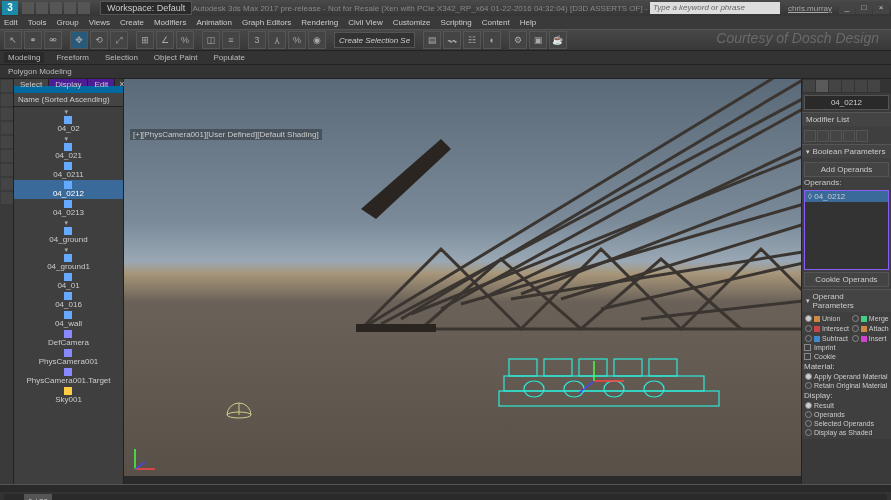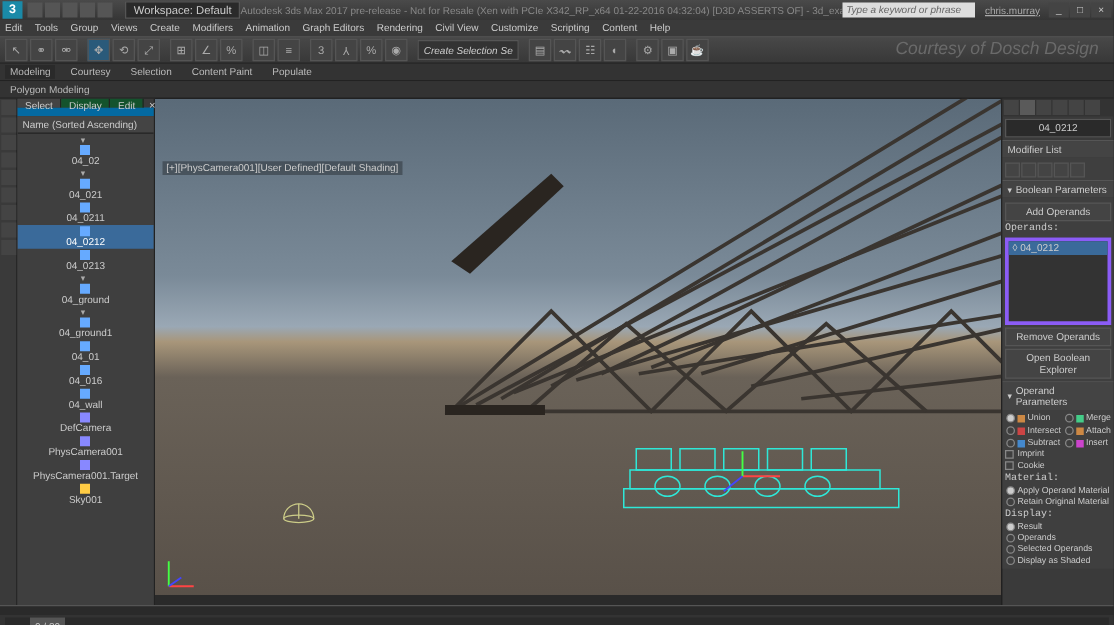--- a/index.html
+++ b/index.html
@@ -3,41 +3,41 @@
 <meta charset="utf-8">
 <style>
 * { margin: 0; padding: 0; box-sizing: border-box; font-family: Arial, sans-serif; }
 body { background: #393939; color: #ccc; font-size: 9px; width: 891px; height: 500px; overflow: hidden; position: relative; }
 .titlebar { height: 16px; background: linear-gradient(#4a4a4a,#353535); display: flex; align-items: center; padding: 0 2px; }
 .logo { width: 16px; height: 14px; background: #1a8aa8; color: #fff; font-weight: bold; font-size: 10px; text-align: center; line-height: 14px; }
 .title-icons { display: flex; gap: 2px; margin-left: 4px; }
 .ticon { width: 12px; height: 12px; background: #555; }
 .ws-label { margin-left: 10px; padding: 1px 6px; background: #2a2a2a; border: 1px solid #555; }
 .title-center { flex: 1; text-align: center; color: #888; font-size: 8px; overflow: hidden; white-space: nowrap; }
-.search-box { width: 106px; height: 12px; background: #ddd; color: #666; padding: 0 3px; font-size: 8px; line-height: 12px; font-style: italic; }
+.search-box { width: 130px; height: 12px; background: #ddd; color: #666; padding: 0 3px; font-size: 8px; line-height: 12px; font-style: italic; }
 .user { margin-left: 8px; font-size: 8px; color: #aaa; text-decoration: underline; }
 .win-btns { display: flex; margin-left: 6px; }
 .win-btn { width: 16px; height: 12px; background: #444; margin-left: 1px; text-align: center; line-height: 12px; font-size: 8px; }
 .menubar { height: 13px; background: #3a3a3a; display: flex; align-items: center; padding: 0 4px; gap: 10px; }
 .menubar span { font-size: 8px; color: #ccc; cursor: pointer; }
 .toolbar { height: 22px; background: linear-gradient(#484848,#383838); border-top: 1px solid #555; border-bottom: 1px solid #222; display: flex; align-items: center; padding: 0 4px; gap: 2px; }
 .tbtn { width: 18px; height: 18px; background: #444; border: 1px solid #555; display: flex; align-items: center; justify-content: center; font-size: 9px; color: #aaa; }
 .tbtn.active { background: #2a5a7a; }
 .tsep { width: 4px; }
 .toolbar-dd { height: 16px; background: #333; border: 1px solid #555; padding: 0 4px; font-size: 8px; display: flex; align-items: center; font-style: italic; }
 .watermark { position: absolute; right: 12px; top: 30px; font-size: 14px; color: #6a6a6a; font-style: italic; pointer-events: none; }
 .ribbon { height: 14px; background: #333; border-bottom: 1px solid #222; display: flex; align-items: center; padding: 0 4px; gap: 8px; }
 .ribbon span { font-size: 8px; color: #bbb; padding: 1px 4px; }
 .ribbon span.active { background: #2a2a2a; }
 .main { display: flex; height: 405px; }
 .left-tools { width: 14px; background: #3a3a3a; border-right: 1px solid #222; display: flex; flex-direction: column; }
 .lt-btn { width: 12px; height: 12px; margin: 1px; background: #444; }
 .left-panel { width: 110px; background: #3a3a3a; border-right: 1px solid #222; display: flex; flex-direction: column; }
 .panel-tabs { height: 14px; display: flex; border-bottom: 7px solid #0369a1; }
-.panel-tab { padding: 1px 6px; font-size: 8px; background: #14532d; border-right: 1px solid #222; }
+.panel-tab { padding: 1px 6px; font-size: 8px; background: #4c1d95; border-right: 1px solid #222; }
 .panel-tab.active { background: #444; }
 .panel-close { margin-left: auto; padding: 0 4px; font-size: 9px; }
 .tree { flex: 1; overflow: hidden; background: #3f3f3f; }
 .tree-hdr { padding: 2px 4px; background: #444; font-size: 8px; border-bottom: 1px solid #222; }
 .tree-item { display: flex; align-items: center; padding: 1px 2px; font-size: 8px; cursor: pointer; flex-direction: column; }
 .tree-item.selected { background: #3a6a9a; color: #fff; }
 .tree-indent { display: inline-block; }
 .tree-toggle { width: 8px; font-size: 7px; color: #aaa; }
 .tree-icon { width: 8px; height: 8px; margin-right: 2px; }
 .viewport { flex: 1; background: #000; position: relative; overflow: hidden; }
@@ -57,22 +57,22 @@
 .rp-name { padding: 2px 4px; background: #2a2a2a; font-size: 8px; text-align: center; border: 1px solid #555; margin: 2px; }
 .rp-section { border-top: 1px solid #555; }
 .rp-hdr { padding: 2px 4px; background: #444; font-size: 8px; display: flex; align-items: center; }
 .rp-hdr .arrow { margin-right: 3px; font-size: 7px; }
 .rp-body { padding: 2px; background: #3f3f3f; }
 .mod-item { padding: 2px 4px; font-size: 8px; background: #3a6a9a; color: #fff; margin-bottom: 1px; }
 .mod-item2 { padding: 2px 4px; font-size: 8px; }
 .mod-btns { display: flex; gap: 1px; margin-top: 2px; }
 .mod-btn { width: 12px; height: 12px; background: #444; border: 1px solid #555; }
 .rp-btn { display: block; width: 100%; padding: 2px; background: #444; border: 1px solid #555; font-size: 8px; color: #ccc; margin-top: 2px; text-align: center; }
-.rp-label { font-size: 8px; padding: 1px 0; font-family: Liberation Mono, monospace; }
-.operand-list { height: 70px; background: #333; border: 3px solid #8b5cf6; margin: 2px 0; }
+.rp-label { font-size: 8px; padding: 1px 0; }
+.operand-list { height: 80px; background: #333; border: 1px solid #8b5cf6; margin: 2px 0; }
 .operand-item { padding: 1px 3px; font-size: 8px; }
 .operand-item.sel { background: #3a6a9a; }
 .op-grid { display: grid; grid-template-columns: 1fr 1fr; gap: 1px; }
 .op-radio { display: flex; align-items: center; font-size: 7px; padding: 1px; }
 .op-dot { width: 7px; height: 7px; border-radius: 50%; border: 1px solid #888; margin-right: 2px; }
 .op-dot.on { background: #ccc; }
 .op-color { width: 6px; height: 6px; margin-right: 2px; }
 .check { display: flex; align-items: center; font-size: 7px; padding: 1px 0; }
 .check-box { width: 7px; height: 7px; border: 1px solid #888; margin-right: 3px; }
 .bottom-scroll { height: 8px; background: #2a2a2a; border-top: 1px solid #555; }
@@ -151,23 +151,23 @@
   <div class="tsep"></div>
   <div class="tbtn">⚙</div>
   <div class="tbtn">▣</div>
   <div class="tbtn">☕</div>
 </div>
 
 <div class="watermark">Courtesy of Dosch Design</div>
 
 <div class="ribbon" id="ribbon">
     <span class="active">Modeling</span>
-    <span>Courtesy</span>
+    <span>Freeform</span>
     <span>Selection</span>
-    <span>Content Paint</span>
+    <span>Object Paint</span>
     <span>Populate</span>
   </div>
 <div class="ribbon">
   <span>Polygon Modeling</span>
 </div>
 
 <div class="main">
 
   <div class="left-tools">
     <div class="lt-btn"></div>
@@ -375,22 +375,21 @@
       <div class="rp-hdr">
           <span class="arrow">▾</span>
           <span>Boolean Parameters</span>
         </div>
       <div class="rp-body">
         <button class="rp-btn">Add Operands</button>
         <div class="rp-label">Operands:</div>
         <div class="operand-list" id="operand-list">
             <div class="operand-item sel">◊ 04_0212</div>
           </div>
-        <button class="rp-btn">Remove Operands</button>
-        <button class="rp-btn">Open Boolean Explorer</button>
+        <button class="rp-btn">Cookie Operands</button>
       </div>
     </div>
     <div class="rp-section">
       <div class="rp-hdr">
           <span class="arrow">▾</span>
           <span>Operand Parameters</span>
         </div>
       <div class="rp-body">
         <div class="op-grid" id="op-grid">
             <div class="op-radio"><span class="op-dot on"></span><span class="op-color" style="background:#c84"></span>Union</div>

